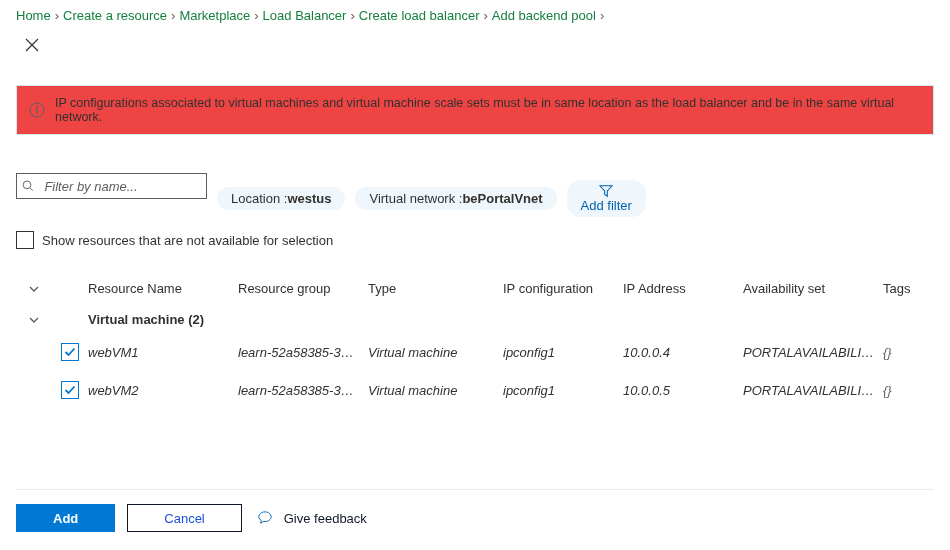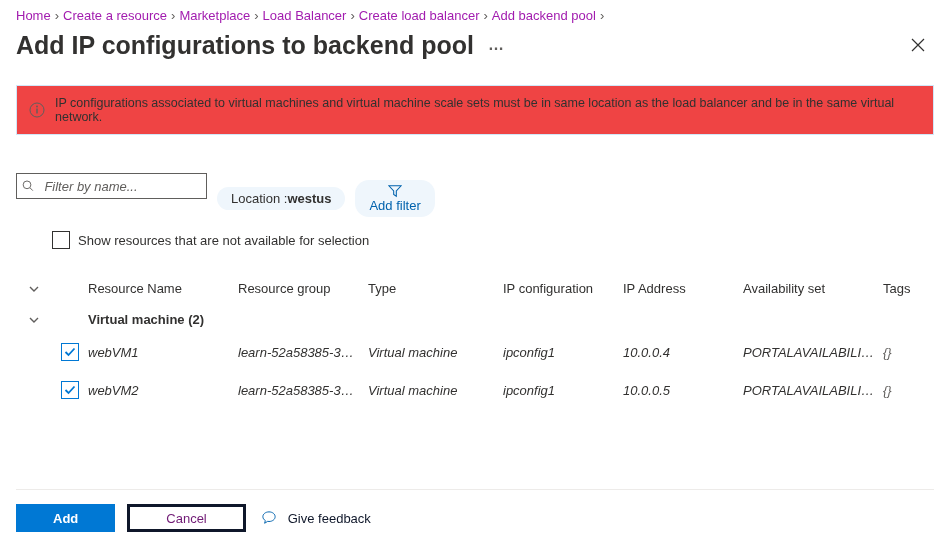--- a/index.html
+++ b/index.html
@@ -5,21 +5,21 @@
   * { box-sizing: border-box; }
   html, body {
     margin: 0; padding: 0;
     font-family: "Segoe UI", -apple-system, Arial, sans-serif;
     font-size: 13px;
     color: #323130;
     background: #fff;
     width: 950px; height: 550px;
     overflow: hidden;
   }
-  a { color: #a21caf; text-decoration: none; }
+  a { color: #15803d; text-decoration: none; }
   .root { display: flex; flex-direction: column; height: 100%; padding: 0 16px; }
   
   .breadcrumb { display: flex; align-items: center; flex-wrap: wrap; gap: 4px; padding: 8px 0 4px; font-size: 13px; }
   .breadcrumb .sep { color: #605e5c; }
   .breadcrumb a { cursor: pointer; }
   
   .title-row { display: flex; align-items: center; justify-content: space-between; margin: 2px 0 24px; }
   .title-row h1 { font-size: 25px; font-weight: 600; margin: 0; display: flex; align-items: center; gap: 10px; }
   .ellipsis { font-size: 16px; color: #605e5c; cursor: pointer; padding: 0 4px; }
   .close-btn { width: 32px; height: 32px; display: flex; align-items: center; justify-content: center; cursor: pointer; font-size: 16px; color: #323130; }
@@ -55,21 +55,20 @@
     font-size: 13px;
     color: #323130;
     cursor: pointer;
     margin-top: 25px;
   }
   .pill.blue-text { color: #0062ad; flex-direction: column; }
   
   .show-unavailable {
     display: flex; align-items: center; gap: 8px; font-size: 13px;
     margin-bottom: 24px;
-    margin-left: 36px;
   }
   .checkbox {
     width: 18px; height: 18px; border: 1px solid #323130;
     display: inline-flex; align-items: center; justify-content: center;
     cursor: pointer; background: #fff;
   }
   .checkbox.checked { border-color: #0078d4; }
   .checkbox.checked svg { display: block; }
   .checkbox svg { display: none; }
   
@@ -96,21 +95,21 @@
   .footer {
     border-top: 1px solid #edebe9;
     padding: 14px 0 18px;
     display: flex; align-items: center; gap: 12px;
   }
   .btn {
     height: 28px; padding: 0 36px; font-size: 13px; font-family: inherit;
     cursor: pointer; display: inline-flex; align-items: center; justify-content: center;
   }
   .btn.primary { background: #0078d4; color: #fff; border: 1px solid #0078d4; font-weight: 600; }
-  .btn.secondary { background: #fff; color: #701a75; border: 3px solid #0f172a; }
+  .btn.secondary { background: #fff; color: #1d4ed8; border: 1px solid #0f172a; }
   .feedback { color: #0f172a; display: inline-flex; align-items: center; gap: 12px; cursor: pointer; font-size: 13px; margin-left: 4px; }
 </style>
 </head>
 <body>
 
 <div class="root">
 
   <nav class="breadcrumb">
     <a>Home</a>
     <span class="sep">›</span>
@@ -120,24 +119,20 @@
     <span class="sep">›</span>
     <a>Load Balancer</a>
     <span class="sep">›</span>
     <a>Create load balancer</a>
     <span class="sep">›</span>
     <a>Add backend pool</a>
     <span class="sep">›</span>
   </nav>
 
   <div class="title-row">
-    <h1>
-      <span>Add IP configurations to backend pool</span>
-      <span class="ellipsis">…</span>
-    </h1>
     <div class="close-btn">
       <svg width="14" height="14" viewBox="0 0 14 14">
           <path d="M1 1 L13 13 M13 1 L1 13" stroke="#323130" stroke-width="1.2" fill="none"></path>
         </svg>
     </div>
   </div>
 
   <div class="infobar">
     <svg width="16" height="16" viewBox="0 0 16 16">
         <circle cx="8" cy="8" r="7" fill="none" stroke="#605e5c" stroke-width="1"></circle>
@@ -152,20 +147,24 @@
       <svg width="14" height="14" viewBox="0 0 16 16">
           <circle cx="6.5" cy="6.5" r="5" fill="none" stroke="#605e5c" stroke-width="1.2"></circle>
           <line x1="10.5" y1="10.5" x2="14" y2="14" stroke="#605e5c" stroke-width="1.2"></line>
         </svg>
       <input type="text" placeholder="Filter by name..." style="">
     </div>
     <span class="pill">
       <span>Location :</span>
       <strong>westus</strong>
     </span>
+    <span class="pill">
+      <span>Virtual network :</span>
+      <strong>bePortalVnet</strong>
+    </span>
     <span class="pill blue-text">
       <svg width="14" height="14" viewBox="0 0 16 16">
           <path d="M1 2 H15 L9.5 8 V14 L6.5 12 V8 Z" fill="none" stroke="#0062ad" stroke-width="1.2"></path>
         </svg>
       <span>Add filter</span>
     </span>
   </div>
 
   <label class="show-unavailable">
     <span class="checkbox">

